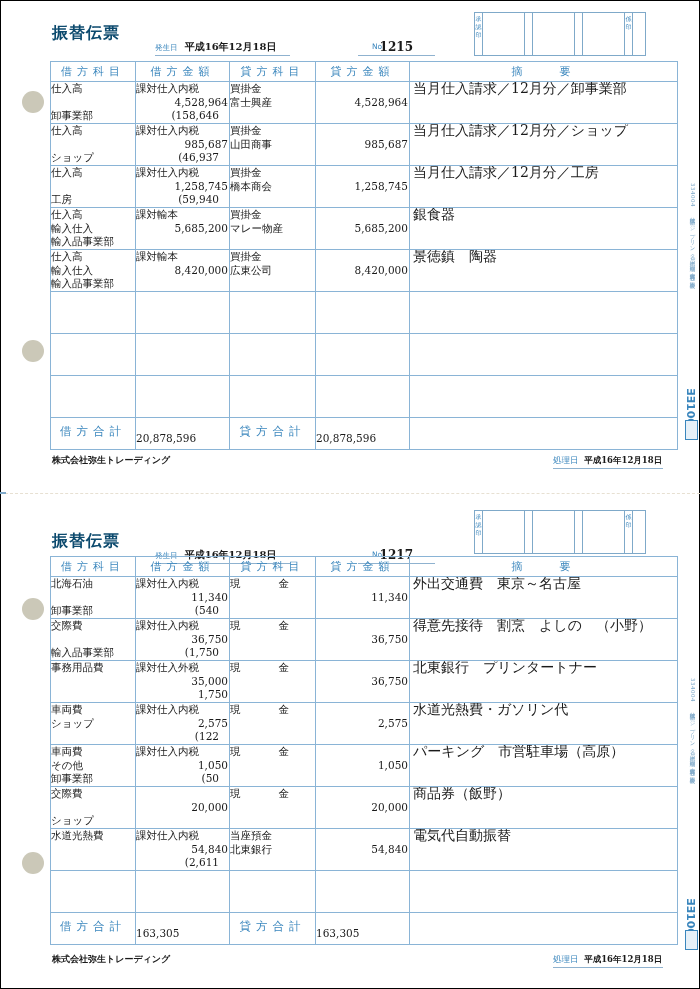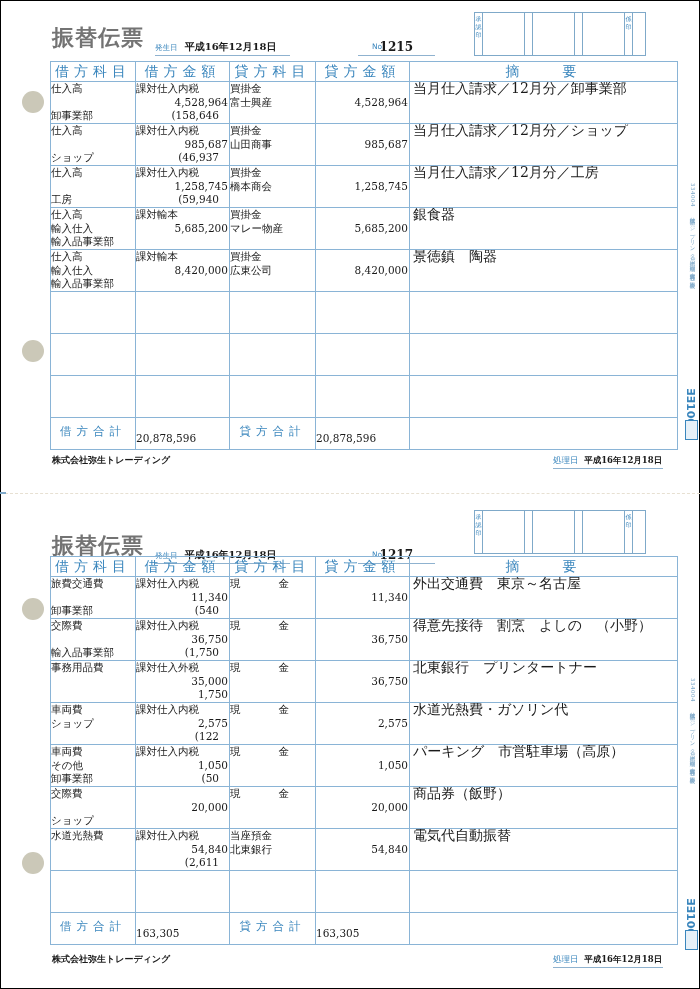--- a/index.html
+++ b/index.html
@@ -7,33 +7,33 @@
     width:700px; height:989px; position:relative; overflow:hidden;
     background:#ffffff;
     font-family:"DejaVu Serif", "Liberation Serif", serif;
     color:#1a1a1a;
   }
   .frame { position:absolute; left:0; top:0; width:698px; height:987px; border:1px solid #000; border-right:2px solid #000; border-bottom:2px solid #000; }
   .perforation { position:absolute; left:0; top:493px; width:700px; height:1px; border-top:1px dashed #e7e0d2; }
   .perf-tick { position:absolute; left:0; top:492px; width:6px; height:2px; background:#7fa9c9; }
   .hole { position:absolute; left:22px; width:22px; height:22px; border-radius:50%; background:#cbc8b8; }
   .voucher { position:absolute; left:0; width:700px; height:490px; }
-  .title { position:absolute; left:52px; top:23px; font-family:"DejaVu Sans","Liberation Sans",sans-serif; font-weight:bold; font-size:22px; letter-spacing:1px; color:#737373; }
+  .title { position:absolute; left:52px; top:23px; font-family:"DejaVu Sans","Liberation Sans",sans-serif; font-weight:bold; font-size:16px; letter-spacing:1px; color:#0c4a6e; }
   .date-line { position:absolute; left:155px; top:40px; width:135px; height:15px; border-bottom:1px solid #8fb2cf; font-size:10px; white-space:nowrap; }
   .lbl-blue { color:#3a86bd; font-size:7.5px; font-family:"DejaVu Sans","Liberation Sans",sans-serif; }
   .date-val { font-weight:bold; font-size:10px; margin-left:4px; }
   .no-line { position:absolute; left:358px; top:40px; width:77px; height:15px; border-bottom:1px solid #8fb2cf; font-size:10px; }
   .no-val { position:absolute; right:22px; top:0; font-weight:bold; font-size:12px; }
   .stamps { position:absolute; left:474px; top:12px; width:170px; height:42px; border:1px solid #7fa9c9; display:flex; }
   .stamp-label { width:7px; border-right:1px solid #7fa9c9; font-size:6px; color:#3a86bd; line-height:8px; padding-top:2px; text-align:center; font-family:"DejaVu Sans",sans-serif; }
   .stamp-box { border-right:1px solid #7fa9c9; }
   .stamp-gap { width:7px; border-right:1px solid #7fa9c9; }
   table.ledger { position:absolute; left:50px; top:61px; width:628px; border-collapse:collapse; border:1.5px solid #3a8fc9; table-layout:fixed; }
   table.ledger td, table.ledger th { border:1px solid #8ab4d6; padding:0; vertical-align:top; overflow:hidden; }
-  table.ledger th { height:19px; font-weight:normal; color:#3a86bd; font-size:14px; letter-spacing:5px; vertical-align:middle; font-family:"DejaVu Sans","Liberation Sans",sans-serif; }
+  table.ledger th { height:19px; font-weight:normal; color:#3a86bd; font-size:11px; letter-spacing:5px; vertical-align:middle; font-family:"DejaVu Sans","Liberation Sans",sans-serif; }
   td .cell { position:relative; height:100%; font-size:10.5px; line-height:13.5px; white-space:nowrap; }
   .l1 { display:block; }
   .r { text-align:right; display:block; padding-right:1px; }
   .acct-row { display:flex; justify-content:space-between; padding-right:26px; }
   .sum-label { color:#3a86bd; font-size:11.5px; letter-spacing:5px; text-align:center; padding-top:6px; font-family:"DejaVu Sans","Liberation Sans",sans-serif; }
   .sum-val { text-align:left; padding-top:14px; font-size:10.5px; }
   .memo { font-size:14px; padding-left:3px; line-height:13.5px; }
   .company { position:absolute; left:52px; font-size:9px; font-weight:bold; font-family:"DejaVu Sans","Liberation Sans",sans-serif; }
   .proc-line { position:absolute; left:553px; width:110px; height:13px; border-bottom:1px solid #8fb2cf; font-size:8.5px; white-space:nowrap; }
   .proc-val { font-weight:bold; font-size:8.5px; margin-left:3px; }
@@ -326,21 +326,21 @@
         <tr>
       <th>借方科目</th>
       <th>借方金額</th>
       <th>貸方科目</th>
       <th>貸方金額</th>
       <th>摘　　要</th>
     </tr>
     <tr style="height:42px">
       <td>
             <div class="cell">
-              <span class="l1">旅費交通費</span>
+              <span class="l1">北海石油</span>
               <span class="l1">&nbsp;</span>
               <span class="l1">卸事業部</span>
             </div>
           </td>
       <td>
             <div class="cell">
               <span class="l1">課対仕入内税</span>
               <span class="r">11,340</span>
               <span class="r" style="padding-right:10px;">(540</span>
             </div>

